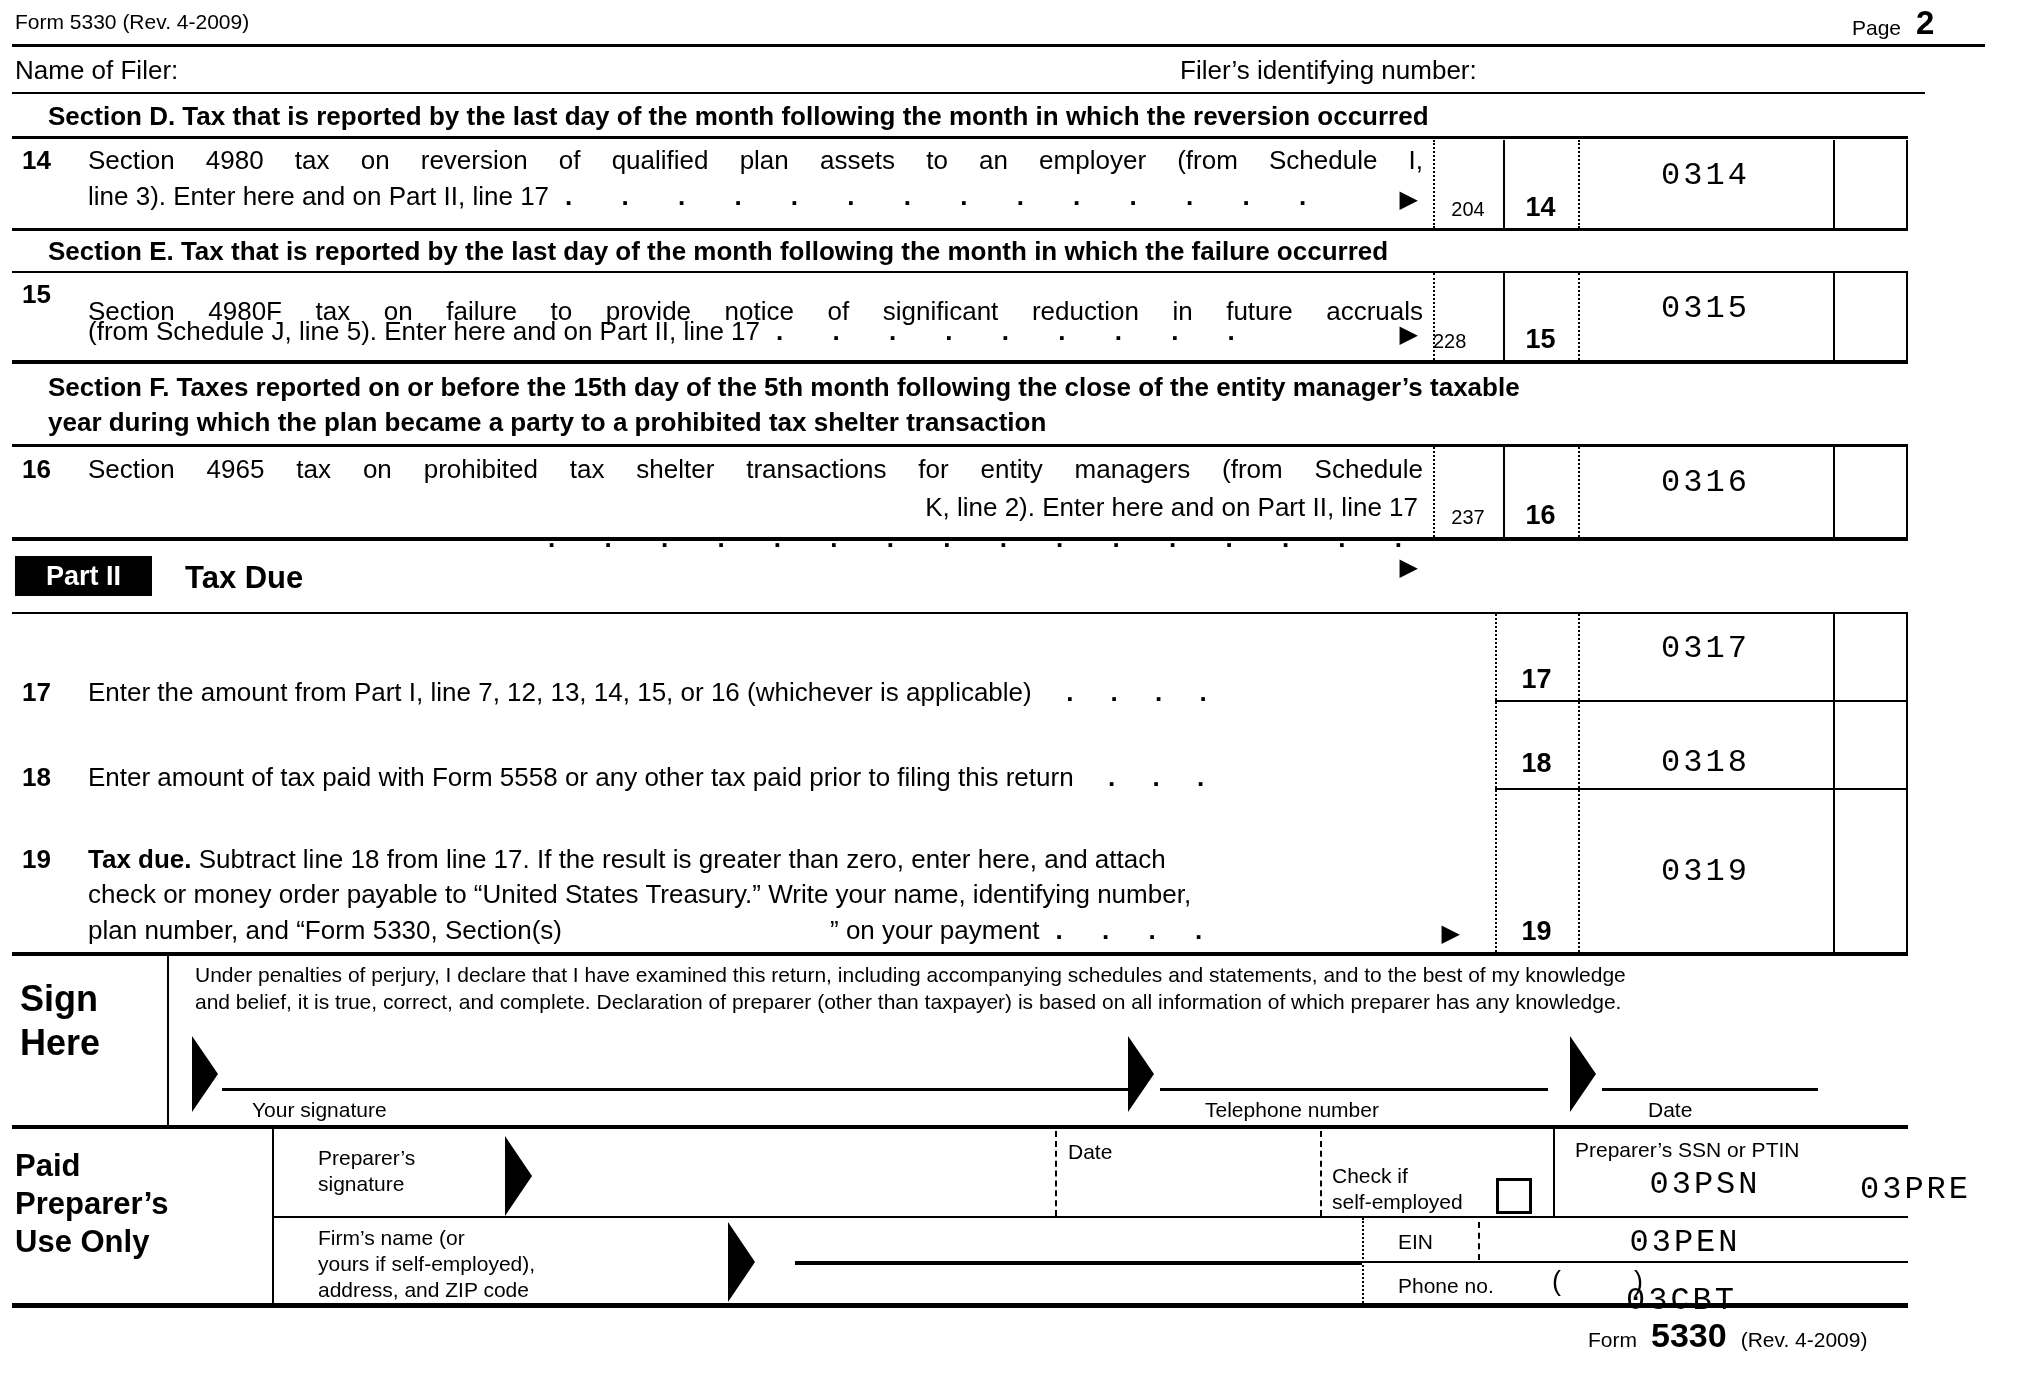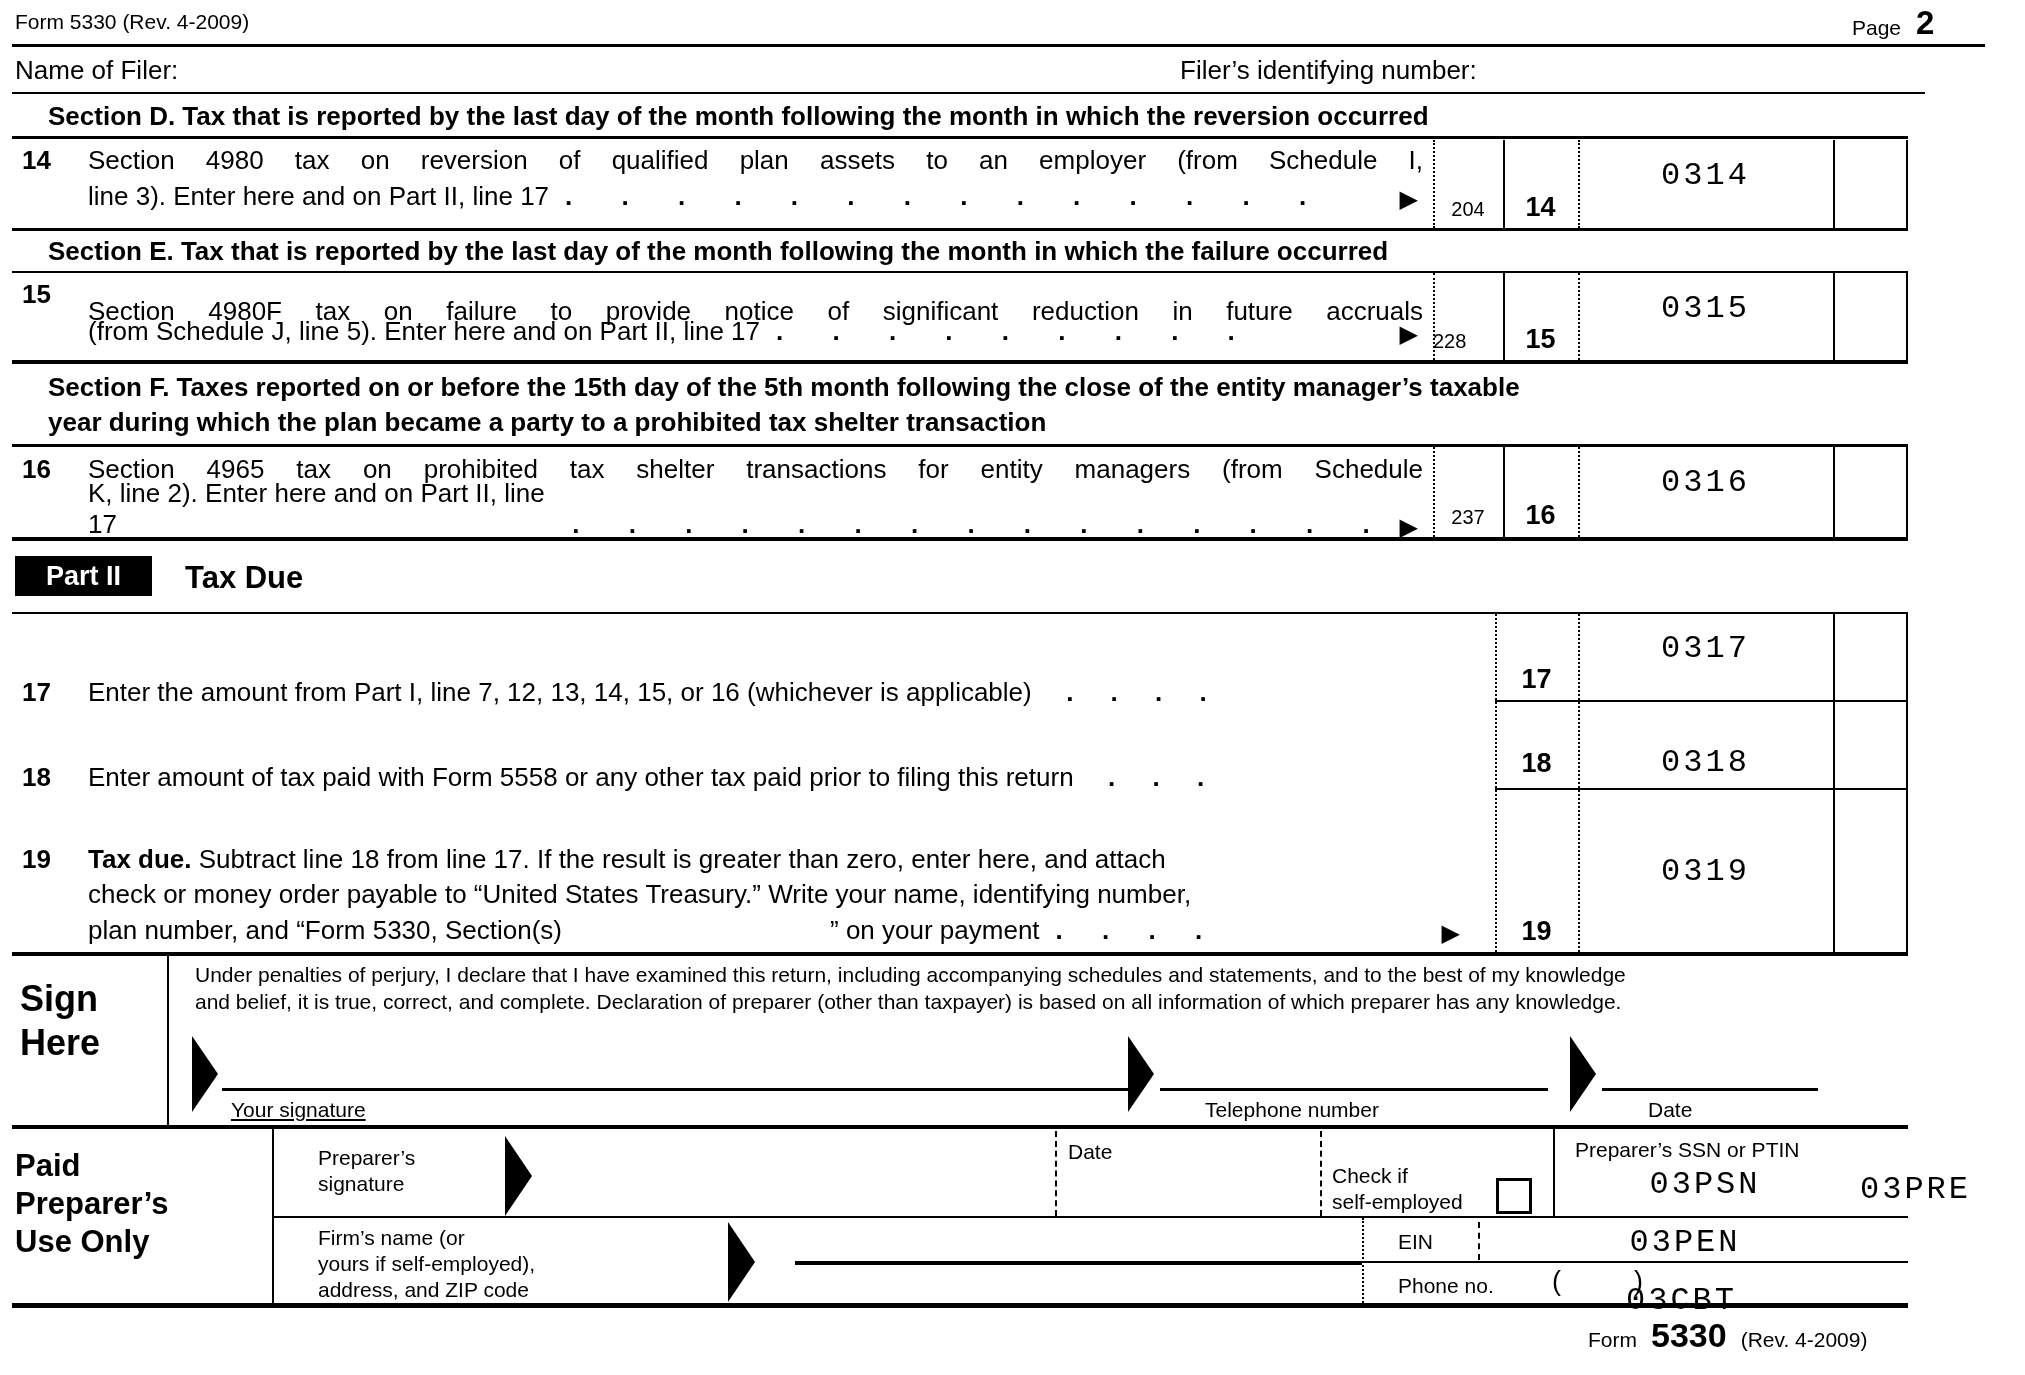--- a/index.html
+++ b/index.html
@@ -83,21 +83,21 @@
 <div class="vl" style="left:1833px;top:273px;height:87px;"></div>
 <div class="vl" style="left:1906px;top:273px;height:87px;"></div>
 <div class="hl" style="left:12px;top:360px;width:1896px;height:4px;"></div>
 
 <div class="abs body b" style="left:48px;top:373px;">Section F. Taxes reported on or before the 15th day of the 5th month following the close of the entity manager’s taxable</div>
 <div class="abs body b" style="left:48px;top:408px;">year during which the plan became a party to a prohibited tax shelter transaction</div>
 <div class="hl" style="left:12px;top:444px;width:1896px;height:3px;"></div>
 
 <div class="abs body b" style="left:22px;top:455px;">16</div>
 <div class="abs body just" style="left:88px;top:455px;width:1335px;">Section 4965 tax on prohibited tax shelter transactions for entity managers (from Schedule</div>
-<div class="lrow" style="left:88px;top:478px;width:1330px;">
+<div class="lrow" style="left:88px;top:492px;width:1330px;flex-direction:column;">
   <span class="body">K, line 2). Enter here and on Part II, line 17</span>
   <span class="dots">. . . . . . . . . . . . . . . .</span>
   <span class="tri">▶</span>
 </div>
 <div class="vdot" style="left:1433px;top:447px;height:90px;"></div>
 <div class="abs sm" style="left:1433px;top:506px;width:70px;text-align:center;">237</div>
 <div class="vl" style="left:1503px;top:447px;height:90px;"></div>
 <div class="cellnum" style="left:1503px;top:500px;width:75px;">16</div>
 <div class="vdot" style="left:1578px;top:447px;height:90px;"></div>
 <div class="field" style="left:1578px;top:447px;width:255px;height:70px;">
@@ -155,21 +155,21 @@
 
 <div class="hl" style="left:12px;top:952px;width:1896px;height:4px;"></div>
 <div class="abs b" style="left:20px;top:978px;font-size:36px;">Sign</div>
 <div class="abs b" style="left:20px;top:1022px;font-size:36px;">Here</div>
 <div class="vl" style="left:167px;top:956px;height:169px;"></div>
 <div class="abs lab" style="left:195px;top:963px;width:1715px;">Under penalties of perjury, I declare that I have examined this return, including accompanying schedules and statements, and to the best of my knowledge</div>
 <div class="abs lab" style="left:195px;top:990px;width:1715px;">and belief, it is true, correct, and complete. Declaration of preparer (other than taxpayer) is based on all information of which preparer has any knowledge.</div>
 
 <div class="midarrow" style="left:192px;top:1036px;"></div>
 <div class="hl" style="left:222px;top:1088px;width:906px;height:3px;"></div>
-<div class="abs lab" style="left:231px;top:1098px;text-decoration:underline;">Your signature</div>
+<div class="abs lab" style="left:252px;top:1098px;">Your signature</div>
 
 <div class="midarrow" style="left:1128px;top:1036px;"></div>
 <div class="hl" style="left:1160px;top:1088px;width:388px;height:3px;"></div>
 <div class="abs lab" style="left:1205px;top:1098px;">Telephone number</div>
 
 <div class="midarrow" style="left:1570px;top:1036px;"></div>
 <div class="hl" style="left:1602px;top:1088px;width:216px;height:3px;"></div>
 <div class="abs lab" style="left:1648px;top:1098px;">Date</div>
 
 <div class="hl" style="left:12px;top:1125px;width:1896px;height:4px;"></div>

